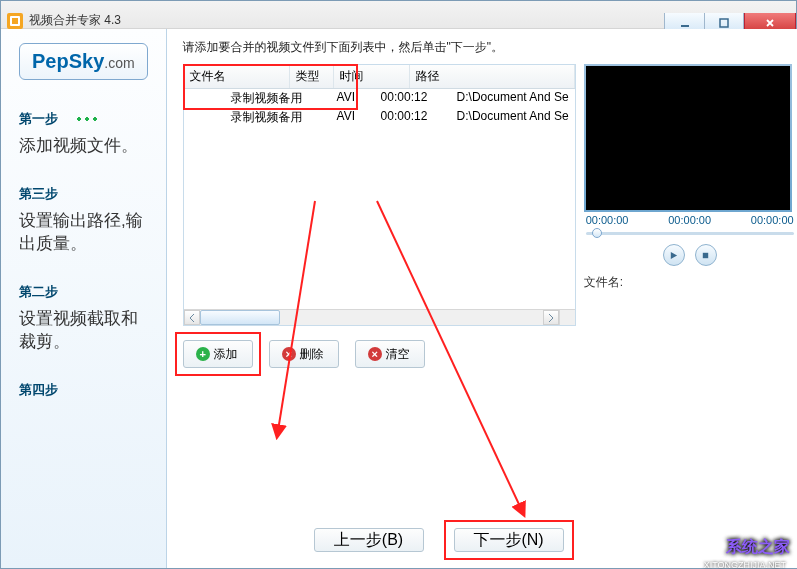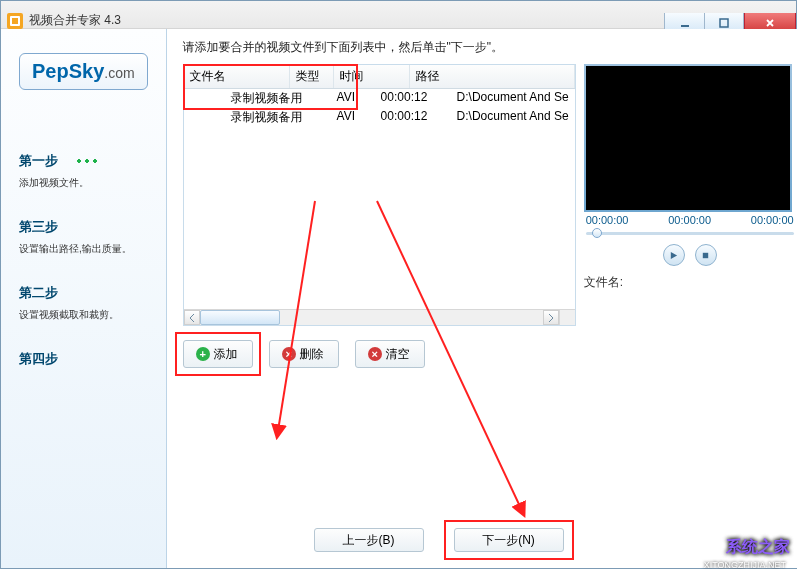--- a/index.html
+++ b/index.html
@@ -14,31 +14,31 @@
 .winbtns { display: flex; height: 100%; }
 .winbtn { width: 40px; height: 20px; display: flex; align-items: center; justify-content: center; border: 1px solid #9fb7cd; border-top: none; background: linear-gradient(#f6fbff, #d6e8f7); font-size: 11px; cursor: default; }
 .winbtn.min { border-bottom-left-radius: 3px; border-right: none; }
 .winbtn.close { background: linear-gradient(#f07a7a, #d23b3b); color: #fff; border-color: #b23; border-bottom-right-radius: 3px; width: 52px; }
 .winbtn svg { width: 10px; height: 10px; }
 
 
 .body { position: absolute; top: 28px; left: 0; right: 0; bottom: 0; display: flex; }
 
 
-.sidebar { width: 224px; background: linear-gradient(#fdfeff, #e9f3fb); border-right: 1px solid #bcd4e7; padding: 14px 18px; display: flex; flex-direction: column; gap: 32px; }
+.sidebar { width: 224px; background: linear-gradient(#fdfeff, #e9f3fb); border-right: 1px solid #bcd4e7; padding: 4px 18px; display: flex; flex-direction: column; }
 .logo { margin-bottom: 30px; margin-top: 10px; }
 .brand-badge { display: inline-block; padding: 6px 12px; border: 1px solid #7fa8cf; border-radius: 6px; background: linear-gradient(#fff, #ecf4fb); font-size: 20px; }
 .brand-badge .p { color: #0066aa; font-weight: bold; }
 .brand-badge .s { color: #555; font-size: 14px; }
 .step { margin-bottom: 28px; }
 .step-hd { font-size: 13px; font-weight: bold; color: #01476e; margin-bottom: 6px; display: flex; align-items: center; }
 .step-hd.active::after { content:""; display:inline-block; margin-left:18px; width:22px; height:6px; background: radial-gradient(circle at 3px 3px, #1eb24a 2px, transparent 2px),
   radial-gradient(circle at 11px 3px, #1eb24a 2px, transparent 2px),
   radial-gradient(circle at 19px 3px, #1eb24a 2px, transparent 2px); }
-.step-desc { font-size: 10px; color: #333; }
+.step-desc { font-size: 17px; color: #333; }
 
 
 .content { flex: 1; position: relative; background: #fff; }
 .banner { height: 104px; margin: 6px; border: 1px solid #c8dceb; border-radius: 4px; background: linear-gradient(#d4e8f6, #eaf4fb 40%, #eaf4fb); position: relative; display: flex; align-items: center; overflow: hidden; }
 .banner-art { width: 160px; height: 90px; margin-left: 10px; position: relative; }
 .film { position: absolute; width: 60px; height: 80px; background: #3a352e; border: 2px solid #3a352e; left: 0; top: 4px; transform: rotate(-6deg); }
 .film::before, .film::after { content:""; position:absolute; top:0; bottom:0; width:6px; background:repeating-linear-gradient(#3a352e 0 6px, #d9d2c5 6px 10px); }
 .film::before { left: -6px; } .film::after { right: -6px; }
 .photos { position: absolute; left: 42px; top: 2px; display: flex; gap: 4px; }
 .photo { width: 36px; height: 30px; border: 3px solid #fff; box-shadow: 0 1px 3px rgba(0,0,0,.3); }
@@ -86,21 +86,21 @@
 .slider{ height:10px; position:relative; margin:0 2px; }
 .slider .track{ position:absolute; left:0; right:0; top:4px; height:3px; background:#c9dceb; border-radius:2px;}
 .slider .thumb{ position:absolute; left:6px; top:0; width:10px; height:10px; background:linear-gradient(#fff,#d4e7f6); border:1px solid #7fa8cf; border-radius:50%;}
 .pbtns{ display:flex; justify-content:center; gap:10px; margin:6px 0 8px; }
 .pbtn{ width:22px; height:22px; border-radius:50%; background:linear-gradient(#f6fbff,#cfe3f2); border:1px solid #8fb3cf; display:flex; align-items:center; justify-content:center;}
 .pbtn svg{ width:9px; height:9px; fill:#3a6a8e;}
 .fname{ font-size:12px; color:#333; margin-top:8px;}
 
 
 .footer{ position:absolute; left:232px; right:12px; bottom:10px; height:30px; display:flex; justify-content:center; gap:30px; }
-.navbtn{ width:110px; height:24px; border:1px solid #b6c7d3; border-radius:3px; background:linear-gradient(#fdfdfd,#ebf1f5); font-size:12px; display:flex; align-items:center; justify-content:center; cursor:default;}
+.navbtn{ width:110px; height:24px; border:1px solid #b6c7d3; border-radius:3px; background:linear-gradient(#fdfdfd,#ebf1f5); font-size:16px; display:flex; align-items:center; justify-content:center; cursor:default;}
 
 
 .watermark{ position:absolute; right:6px; bottom:8px; color:#8b5cf6; font-size:16px; font-weight:bold; text-shadow:0 0 4px #000, 0 0 4px #000; display:flex; align-items:center; gap:4px;}
 .watermark svg{ width:26px; height:26px; }
 .wm-sub{ position:absolute; right:10px; bottom:-2px; font-size:9px; color:#fff; text-shadow:0 0 3px #000;}
 
 
 .arrow{ position:absolute; pointer-events:none; }
 </style>
 </head>

